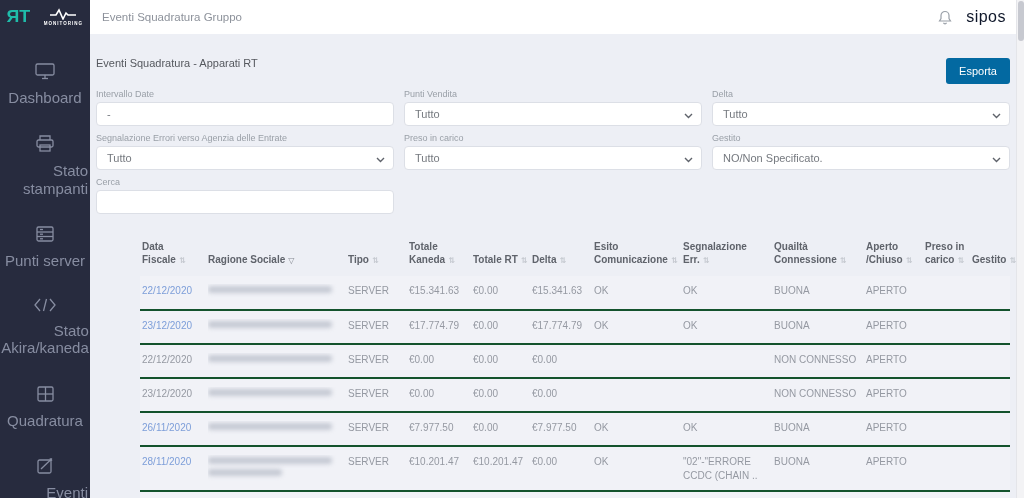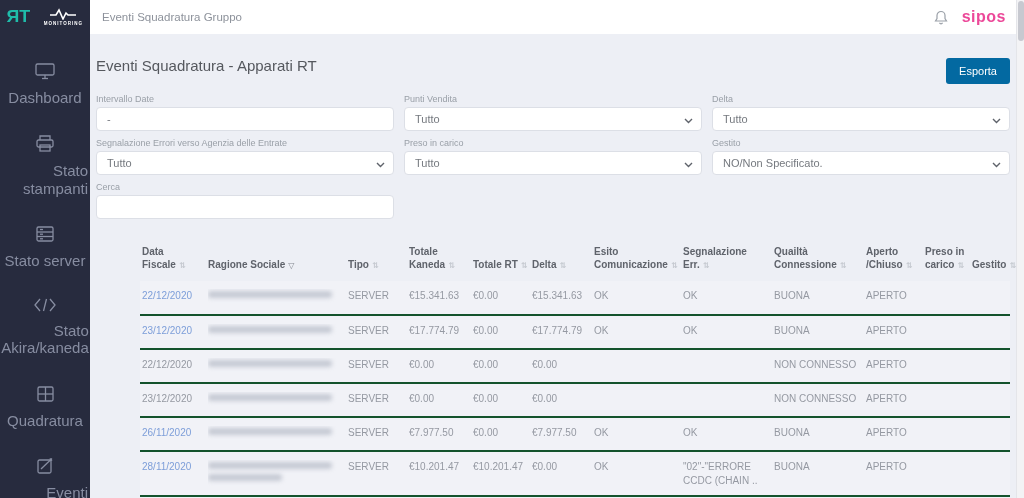--- a/index.html
+++ b/index.html
@@ -9,31 +9,31 @@
   
   .topbar { display:flex; align-items:stretch; height:34px; background:#ffffff; }
   .brand { width:90px; background:#272b3e; display:flex; align-items:center; justify-content:center; gap:14px; flex:none; }
   .brand-rt { color:#1fbcaa; font-weight:bold; font-size:17px; letter-spacing:0; transform:scaleX(1.05); }
   .brand-right { display:flex; flex-direction:column; align-items:center; }
   .brand-right svg { display:block; }
   .brand-mon { color:#ffffff; font-size:4.5px; letter-spacing:1px; font-weight:bold; margin-top:1px; }
   .topbar-title { color:#8d929b; font-size:11.5px; display:flex; align-items:center; padding-left:12px; flex:1; }
   .topbar-right { display:flex; align-items:center; gap:14px; padding-right:18px; }
   .bell { color:#9aa0a8; display:flex; align-items:center; cursor:pointer; }
-  .sipos { color:#ec4899; font-size:16px; font-weight:bold; letter-spacing:.5px; }
+  .sipos { color:#0f172a; font-size:16px; font-weight:normal; letter-spacing:.5px; }
 
   
   .content-row { display:flex; height:464px; }
   .sidebar { width:90px; background:#272b3e; flex:none; display:flex; flex-direction:column; align-items:center; padding-top:14px; }
   .side-item { width:100%; color:#878da1; display:flex; flex-direction:column; align-items:center; gap:5px; padding:14px 2px; cursor:pointer; }
   .side-item .lbl { font-size:15px; text-align:right; line-height:1.15; }
   .side-item svg { stroke:#878da1; }
 
   .main { flex:1; position:relative; padding:12px 14px 0 6px; overflow:hidden; }
-  .page-title { color:#55585e; font-size:15px; margin:11px 0 0 0; font-weight:400; }
+  .page-title { color:#55585e; font-size:11px; margin:11px 0 0 0; font-weight:400; }
   .export-btn { position:absolute; top:24px; right:14px; background:#0369a1; color:#fff; border:none;
     font-size:11px; padding:7px 13px; border-radius:3px; cursor:pointer; font-family:inherit; }
 
   
   .filters { display:grid; grid-template-columns:1fr 1fr 1fr; column-gap:10px; row-gap:7px; margin-top:20px; }
   .f-item { display:flex; flex-direction:column; }
   .f-label { font-size:9px; color:#9aa0a8; margin-bottom:3px; }
   .f-box { position:relative; background:#fff; border:1px solid #dcdfe6; border-radius:4px; height:24px;
     display:flex; align-items:center; padding:0 10px; font-size:11px; color:#75797f; cursor:pointer; }
   .f-box input { border:none; outline:none; width:100%; font-size:11px; color:#75797f; font-family:inherit; background:transparent; }
@@ -104,21 +104,21 @@
       </div>
       <div class="side-item">
         <span><svg width="20" height="18" viewBox="0 0 20 18" fill="none" stroke-width="1.3">
             <rect x="2" y="2" width="16" height="14" rx="1.5"></rect>
             <line x1="2" y1="7" x2="18" y2="7"></line>
             <line x1="2" y1="11.5" x2="18" y2="11.5"></line>
             <line x1="5" y1="4.5" x2="8" y2="4.5"></line>
             <line x1="5" y1="9.2" x2="8" y2="9.2"></line>
             <line x1="5" y1="13.8" x2="8" y2="13.8"></line>
           </svg></span>
-        <span class="lbl">Stato server</span>
+        <span class="lbl">Punti server</span>
       </div>
       <div class="side-item">
         <span><svg width="24" height="16" viewBox="0 0 24 16" fill="none" stroke-width="1.3">
             <polyline points="7,2 2,8 7,14"></polyline>
             <polyline points="17,2 22,8 17,14"></polyline>
             <line x1="13.5" y1="2" x2="10.5" y2="14"></line>
           </svg></span>
         <span class="lbl">Stato Akira/kaneda</span>
       </div>
       <div class="side-item">

